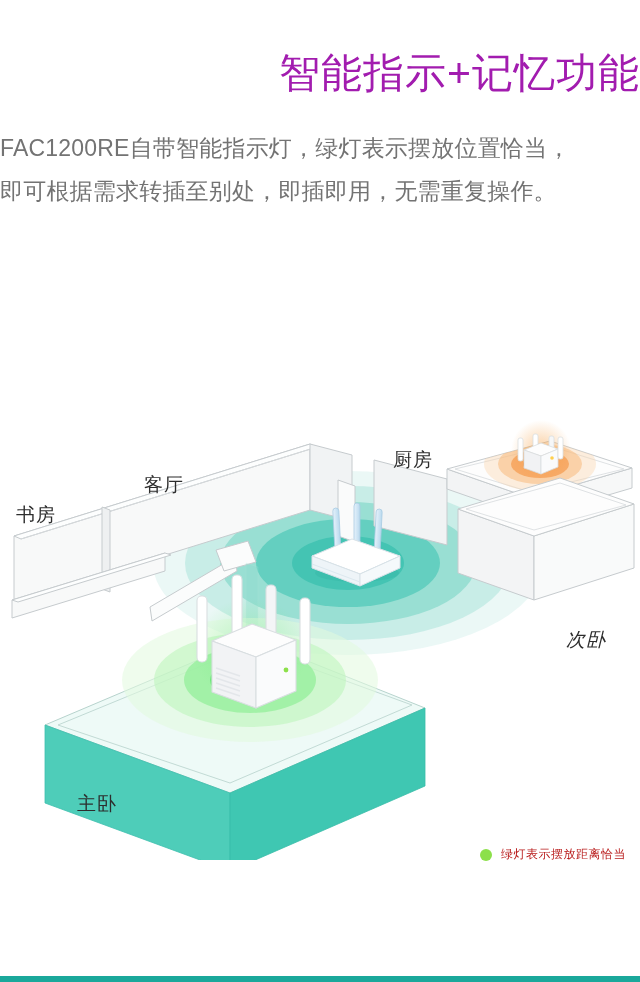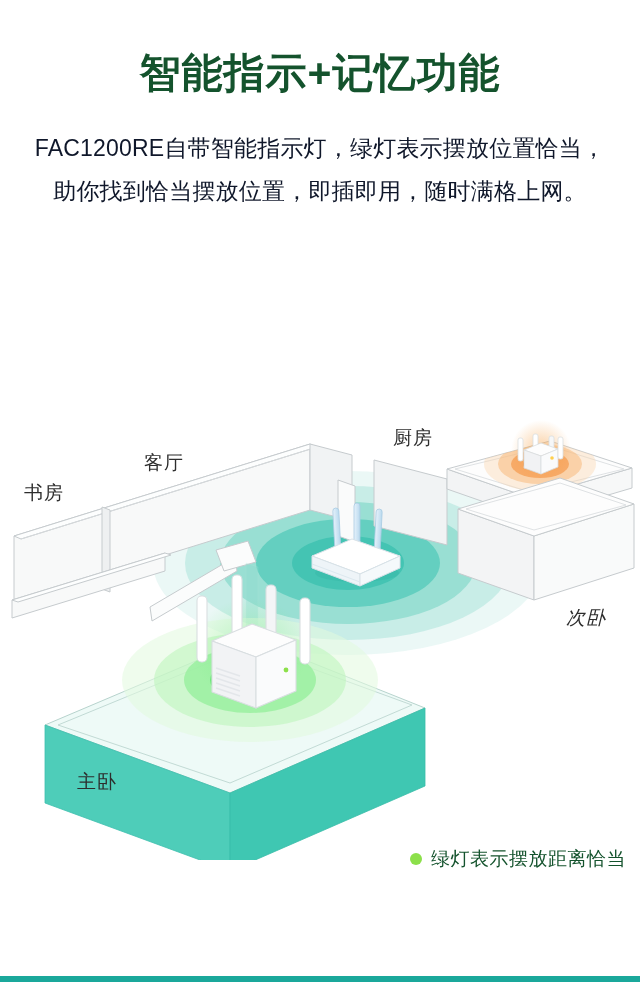--- a/index.html
+++ b/index.html
@@ -1,53 +1,53 @@
 <!DOCTYPE html>
 <html><head>
 <meta charset="utf-8">
 <style>
   html,body{margin:0;padding:0;}
   body{font-family:"Liberation Sans","DejaVu Sans",sans-serif;background:#fff;}
   .page{position:relative;width:640px;height:982px;margin:0 auto;background:#ffffff;overflow:hidden;}
 
-  .title{margin-top:46px;text-align:center;font-size:41px;font-weight:700;
-         color:#14532d;line-height:55px;letter-spacing:1px;}
-  .desc{margin-top:26px;text-align:center;font-size:23px;color:#0f172a;
+  .title{margin-top:46px;text-align:right;font-size:41px;font-weight:400;
+         color:#a21caf;line-height:55px;letter-spacing:1px;}
+  .desc{margin-top:26px;text-align:left;font-size:23px;color:#737373;
         line-height:43px;letter-spacing:0.2px;}
 
   .scene{position:absolute;left:0;top:410px;width:640px;height:450px;}
 
-  .room-label{position:absolute;font-size:19px;color:#2d2d2d;letter-spacing:1px;white-space:nowrap;}
-  .lbl-study {left:24px; top:480px;}
+  .room-label{position:absolute;font-size:19px;color:#2d2d2d;letter-spacing:1px;white-space:nowrap;margin-top:22px;}
+  .lbl-study {left:16px; top:480px;}
   .lbl-living{left:144px;top:450px;}
   .lbl-kitchen{left:393px;top:425px;}
   .lbl-second{left:566px;top:605px;font-style:italic;}
   .lbl-master{left:77px; top:769px;text-align:right;}
 
   .legend{position:absolute;right:14px;top:846px;display:flex;flex-direction:column;gap:7px;}
   .legend-row{display:flex;align-items:center;gap:9px;}
   .legend-dot{width:12px;height:12px;border-radius:50%;flex:0 0 auto;}
   .dot-green{background:#8ce04a;}
   .dot-orange{background:#f5831f;}
-  .legend-text{font-size:19px;color:#14532d;letter-spacing:0.5px;white-space:nowrap;}
+  .legend-text{font-size:12px;color:#b91c1c;letter-spacing:0.5px;white-space:nowrap;}
 
   .bottom-bar{position:absolute;left:0;bottom:0;width:100%;height:6px;background:#1aa89b;}
 </style>
 </head>
 <body>
 
 <div class="page">
 
   <div class="title">
     <div>智能指示+记忆功能</div>
   </div>
 
   <div class="desc">
     <div>FAC1200RE自带智能指示灯，绿灯表示摆放位置恰当，</div>
-    <div>助你找到恰当摆放位置，即插即用，随时满格上网。</div>
+    <div>即可根据需求转插至别处，即插即用，无需重复操作。</div>
   </div>
 
   <svg class="scene" viewBox="0 0 640 450" xmlns="http://www.w3.org/2000/svg">
     <defs>
       <linearGradient id="antG" x1="0" y1="0" x2="1" y2="0">
         <stop offset="0" stop-color="#e6f2fb"></stop>
           <stop offset="1" stop-color="#b9d9ee"></stop>
       </linearGradient>
       <radialGradient id="oRad" cx="0.5" cy="0.5" r="0.5">
         <stop offset="0" stop-color="#f5952f" stop-opacity="0.45"></stop>

